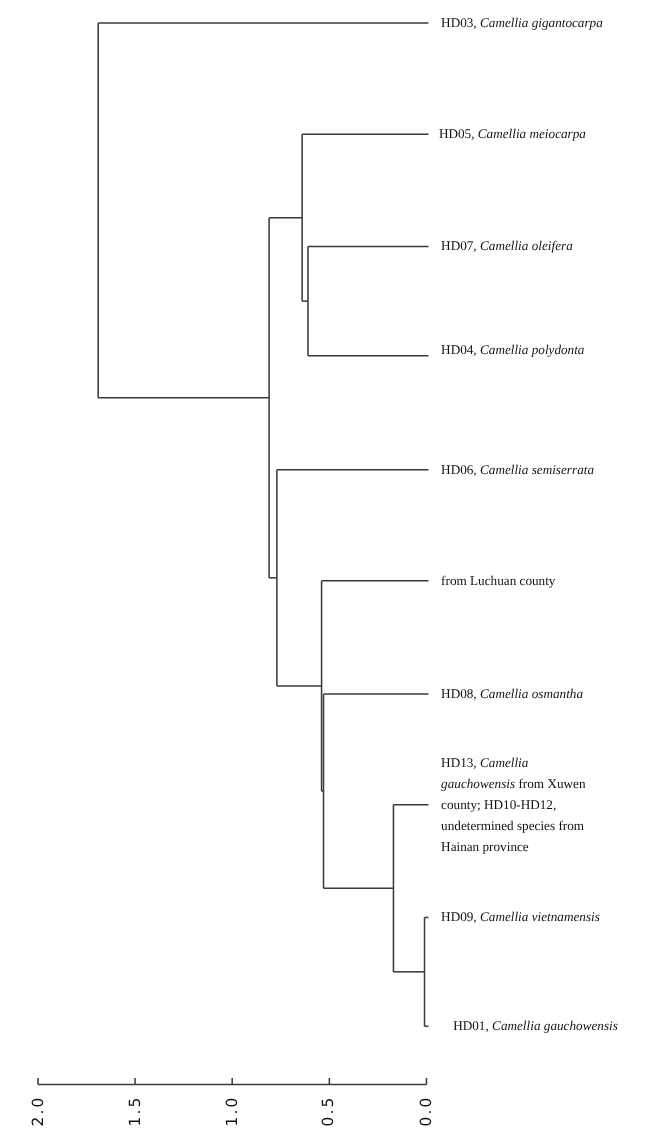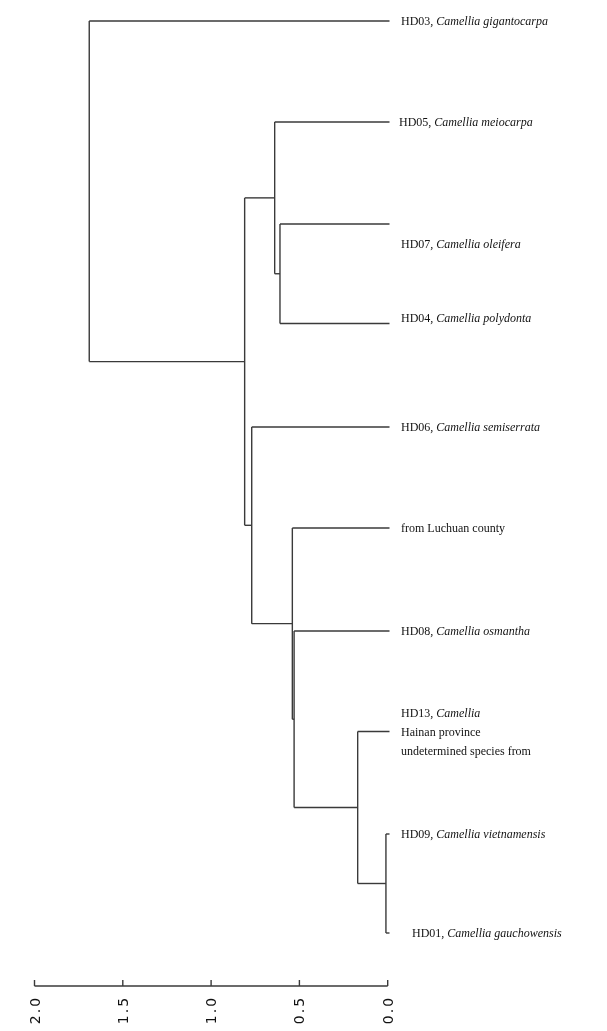--- a/index.html
+++ b/index.html
@@ -70,39 +70,41 @@
       <line x1="299.4" y1="986" x2="299.4" y2="980" stroke="#3a3a3a" stroke-width="1.4"></line>
       <line x1="387.7" y1="986" x2="387.7" y2="980" stroke="#3a3a3a" stroke-width="1.4"></line>
     </svg>
   <div id="labels">
       <div class="leaf-label" style="left: 401px; top: 21px;">
         <div class="lab-line"><span>HD03, </span><span class="it">Camellia gigantocarpa</span></div>
       </div>
       <div class="leaf-label" style="left: 399px; top: 122px;">
         <div class="lab-line"><span>HD05, </span><span class="it">Camellia meiocarpa</span></div>
       </div>
-      <div class="leaf-label" style="left: 401px; top: 224px; margin-top: 20px;">
+      <div class="leaf-label" style="left: 401px; top: 224px;">
         <div class="lab-line"><span>HD07, </span><span class="it">Camellia oleifera</span></div>
       </div>
       <div class="leaf-label" style="left: 401px; top: 318px;">
         <div class="lab-line"><span>HD04, </span><span class="it">Camellia polydonta</span></div>
       </div>
       <div class="leaf-label" style="left: 401px; top: 427px;">
         <div class="lab-line"><span>HD06, </span><span class="it">Camellia semiserrata</span></div>
       </div>
       <div class="leaf-label" style="left: 401px; top: 528px;">
         <div class="lab-line"><span>from Luchuan county</span></div>
       </div>
       <div class="leaf-label" style="left: 401px; top: 631px;">
         <div class="lab-line"><span>HD08, </span><span class="it">Camellia osmantha</span></div>
       </div>
       <div class="leaf-label" style="left: 401px; top: 731.5px;">
         <div class="lab-line"><span>HD13, </span><span class="it">Camellia</span></div>
+        <div class="lab-line"><span class="it">gauchowensis</span><span> from Xuwen</span></div>
+        <div class="lab-line"><span>county; HD10-HD12,</span></div>
+        <div class="lab-line"><span>undetermined species from</span></div>
         <div class="lab-line"><span>Hainan province</span></div>
-        <div class="lab-line"><span>undetermined species from</span></div>
       </div>
       <div class="leaf-label" style="left: 401px; top: 834px;">
         <div class="lab-line"><span>HD09, </span><span class="it">Camellia vietnamensis</span></div>
       </div>
       <div class="leaf-label" style="left: 412px; top: 933px;">
         <div class="lab-line"><span>HD01, </span><span class="it">Camellia gauchowensis</span></div>
       </div>
     </div>
   <div id="axis-labels">
       <span class="axis-tick-label" style="left: 34.5px; top: 1010px;">2.0</span>

